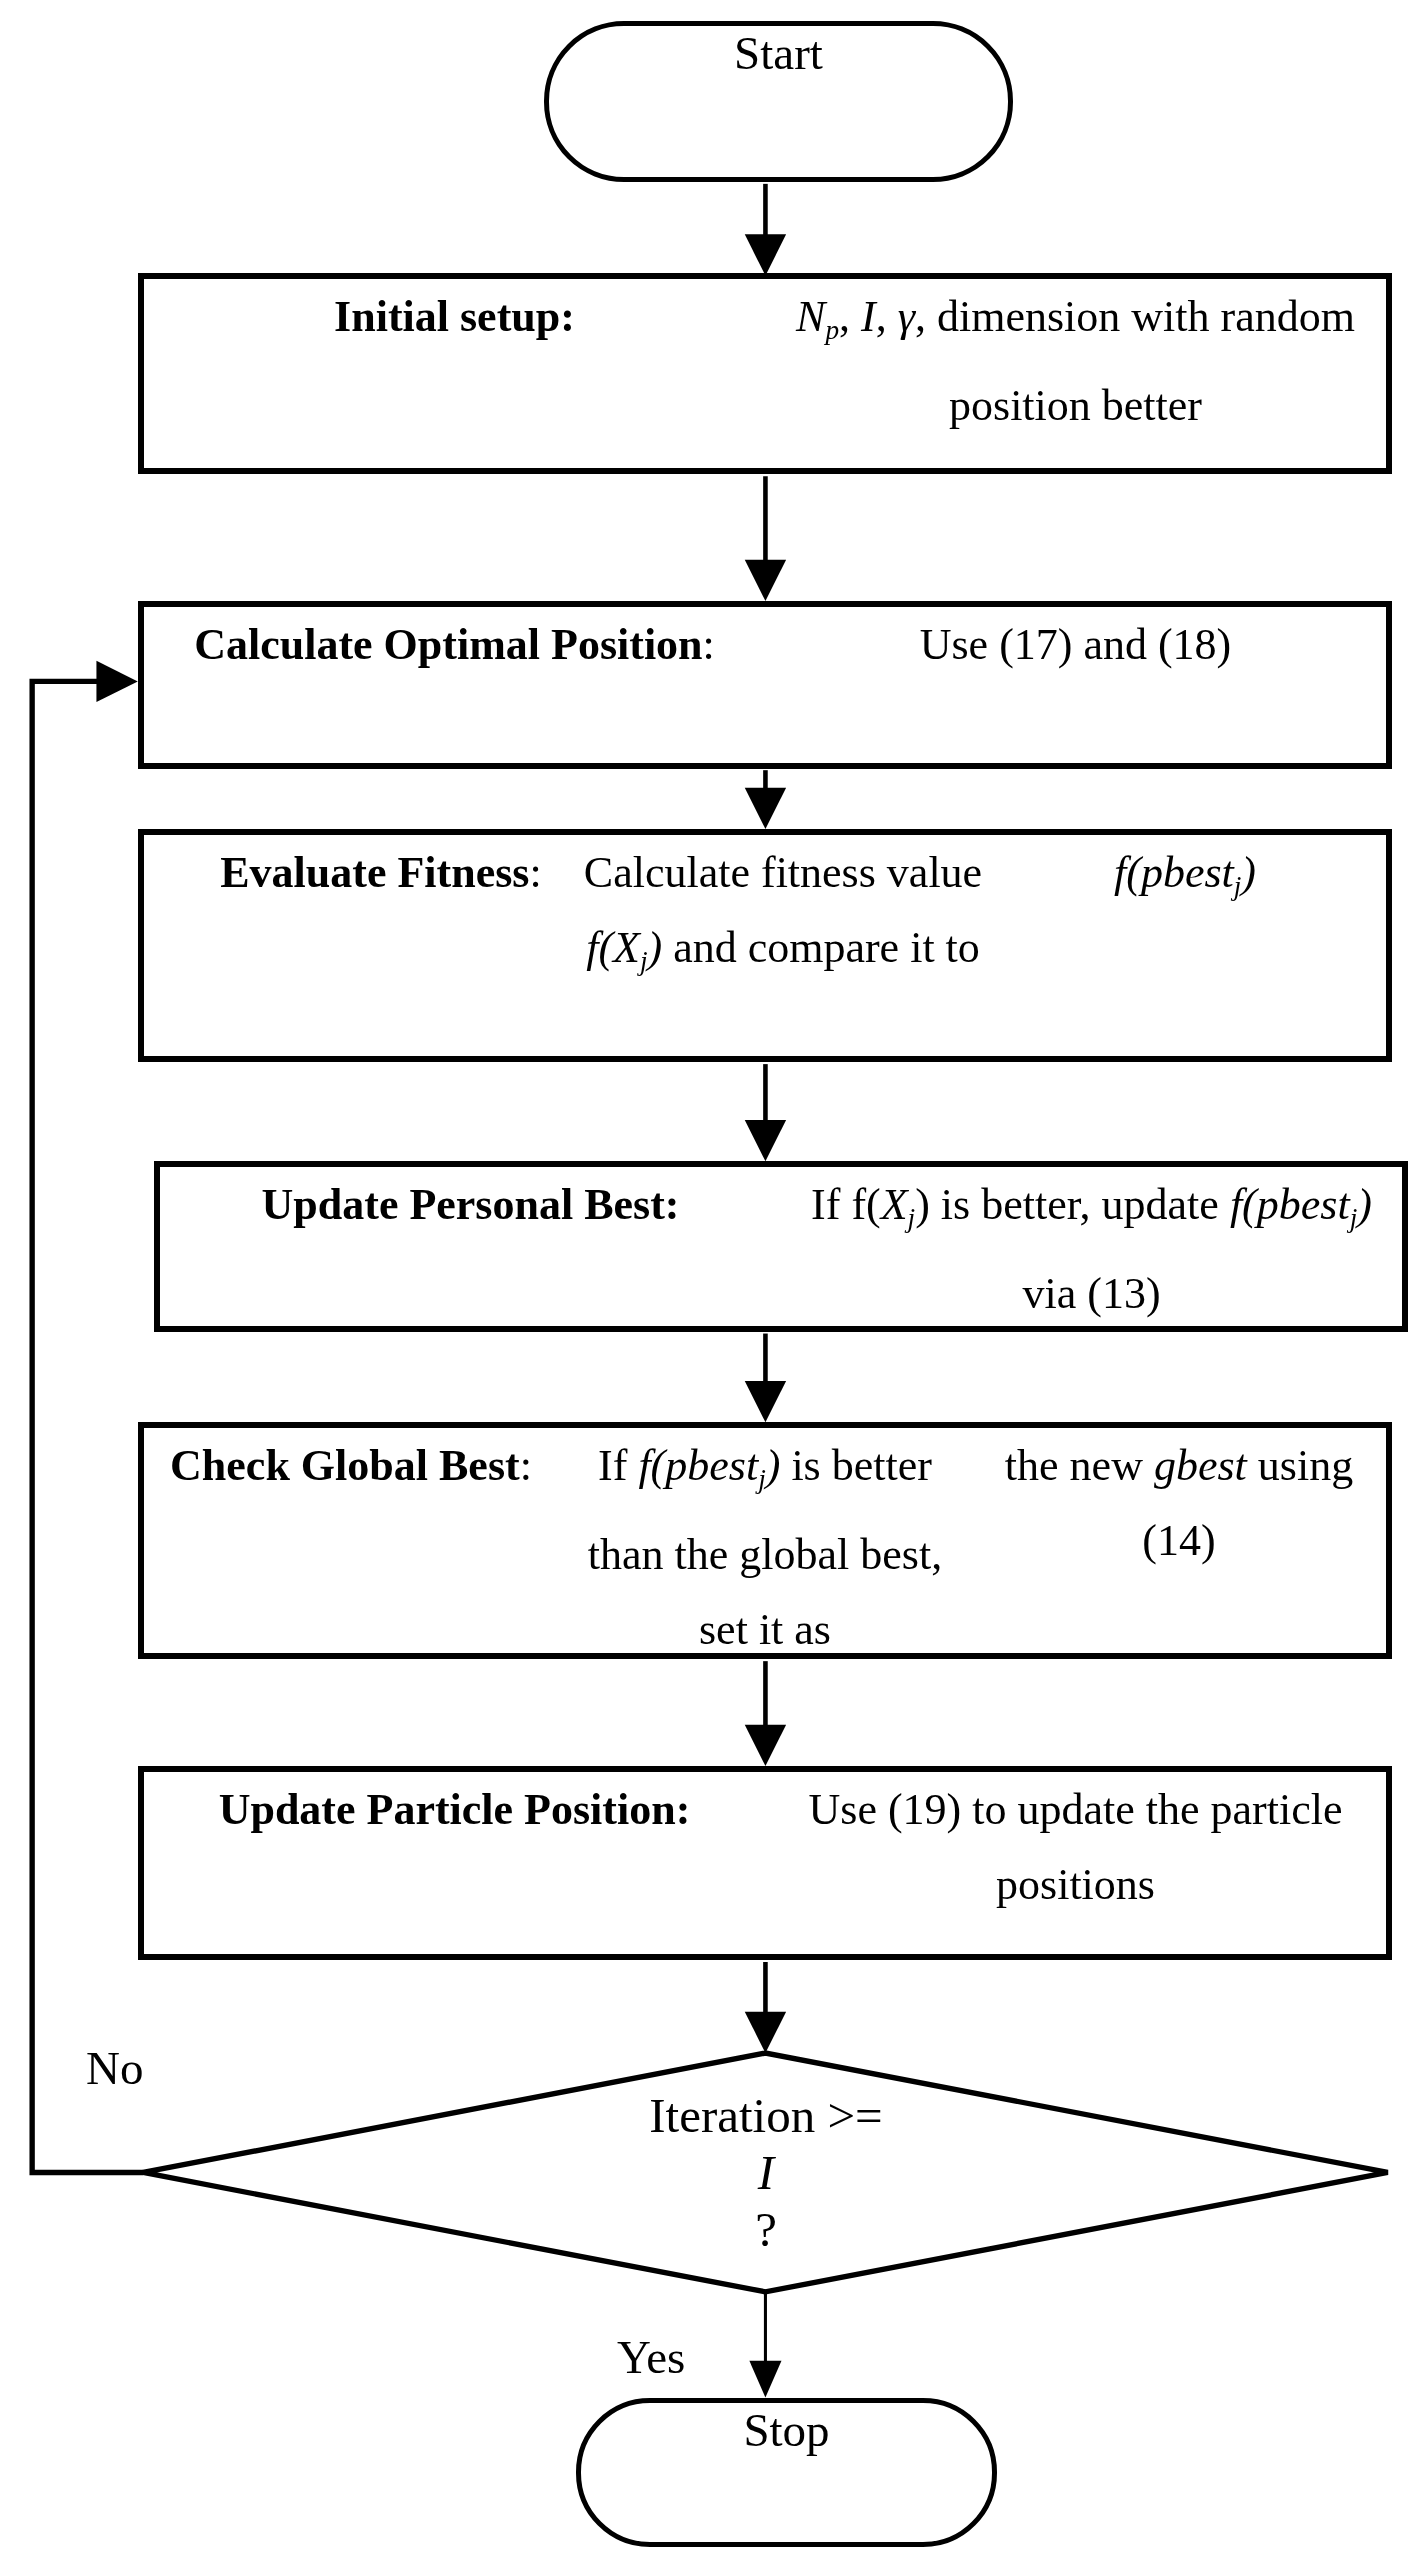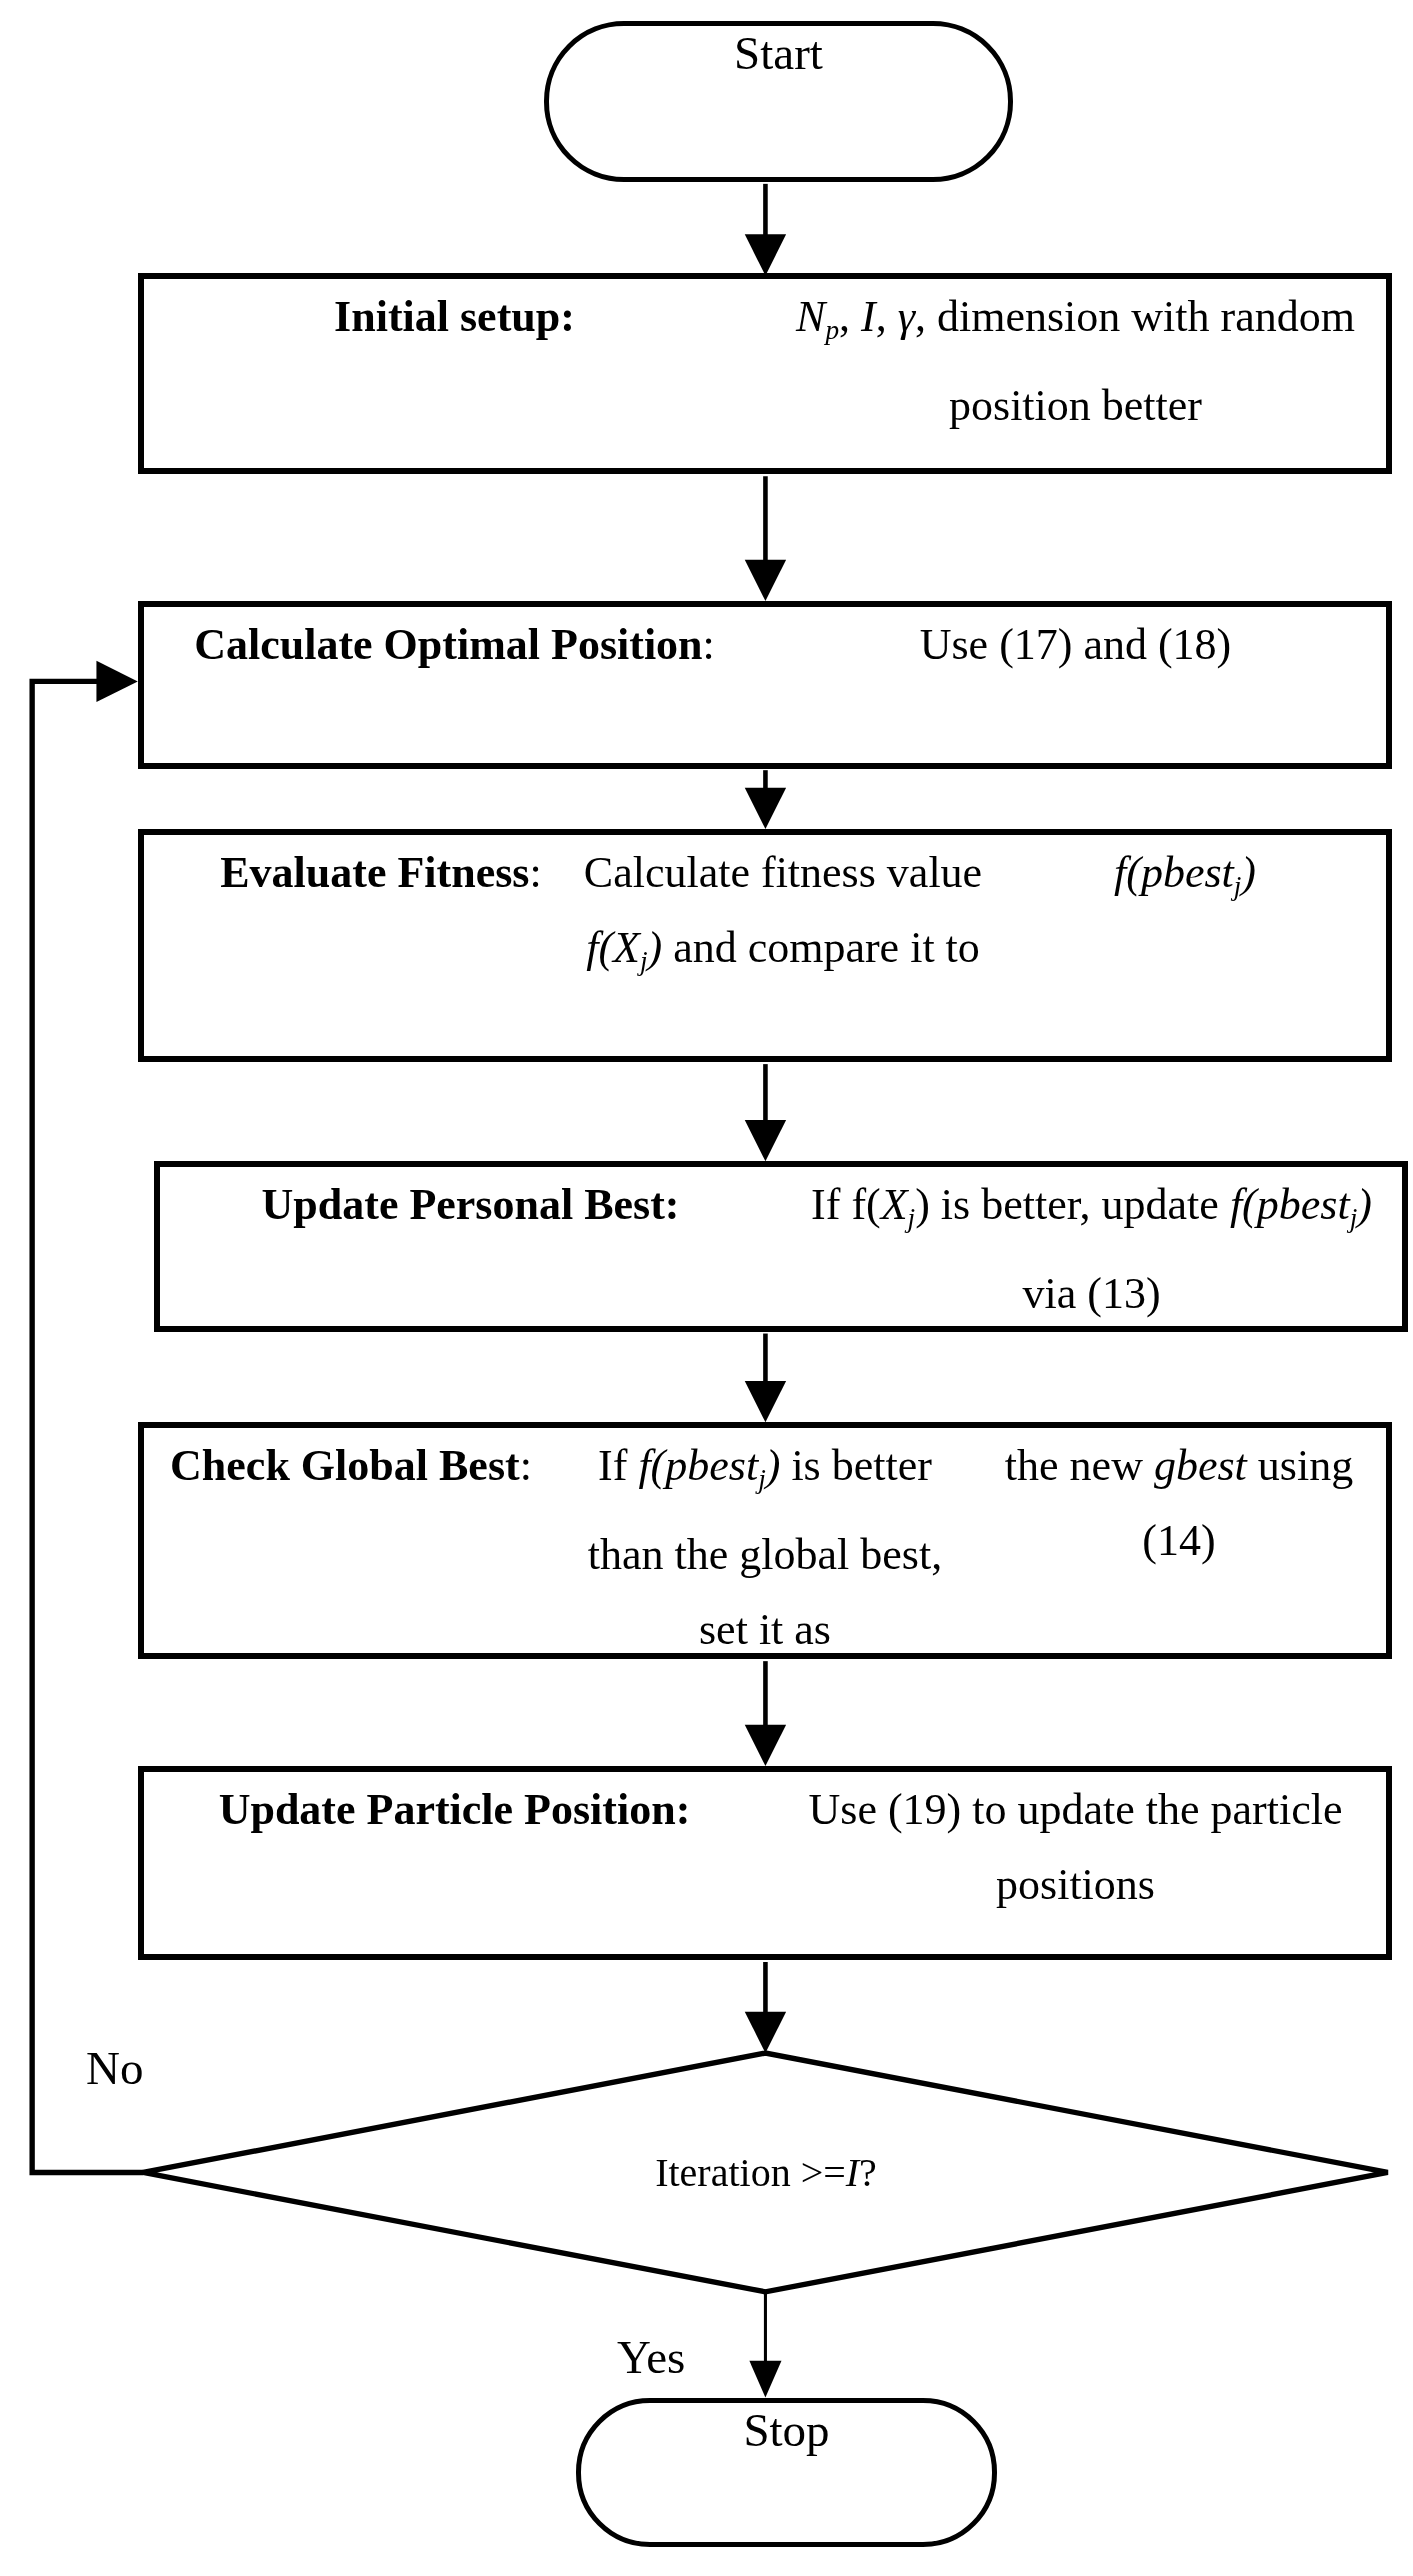--- a/index.html
+++ b/index.html
@@ -14,21 +14,21 @@
   .process{left:138px;width:1254px;border:6.9px solid #000;flex-direction:row;
            font-size:44px;line-height:75px;}
   .b1{top:273px;height:201px;}
   .b2{top:601px;height:168px;}
   .b3{top:829px;height:233px;padding-left:36px;}
   .b4{top:1161px;height:171px;margin-left:16px;}
   .b5{top:1422px;height:237px;}
   .b6{top:1766px;height:194px;}
   .box-line{width:100%;}
   .decision-label{position:absolute;left:383px;top:2134px;width:766px;height:77px;
-        display:flex;align-items:center;justify-content:center;font-size:40px;}
+        display:flex;align-items:center;justify-content:center;font-size:49px;flex-direction:column;}
   .edge-label{position:absolute;font-size:47px;line-height:54px;}
   .no{left:86px;top:2041px;}
   .yes{left:617px;top:2330px;}
   .seg-n{font-style:normal;font-weight:normal;}
   .seg-b{font-weight:bold;}
   .seg-i{font-style:italic;}
   .seg-isub{font-style:italic;font-size:0.62em;vertical-align:-0.28em;}
 </style>
 </head>
 <body>

